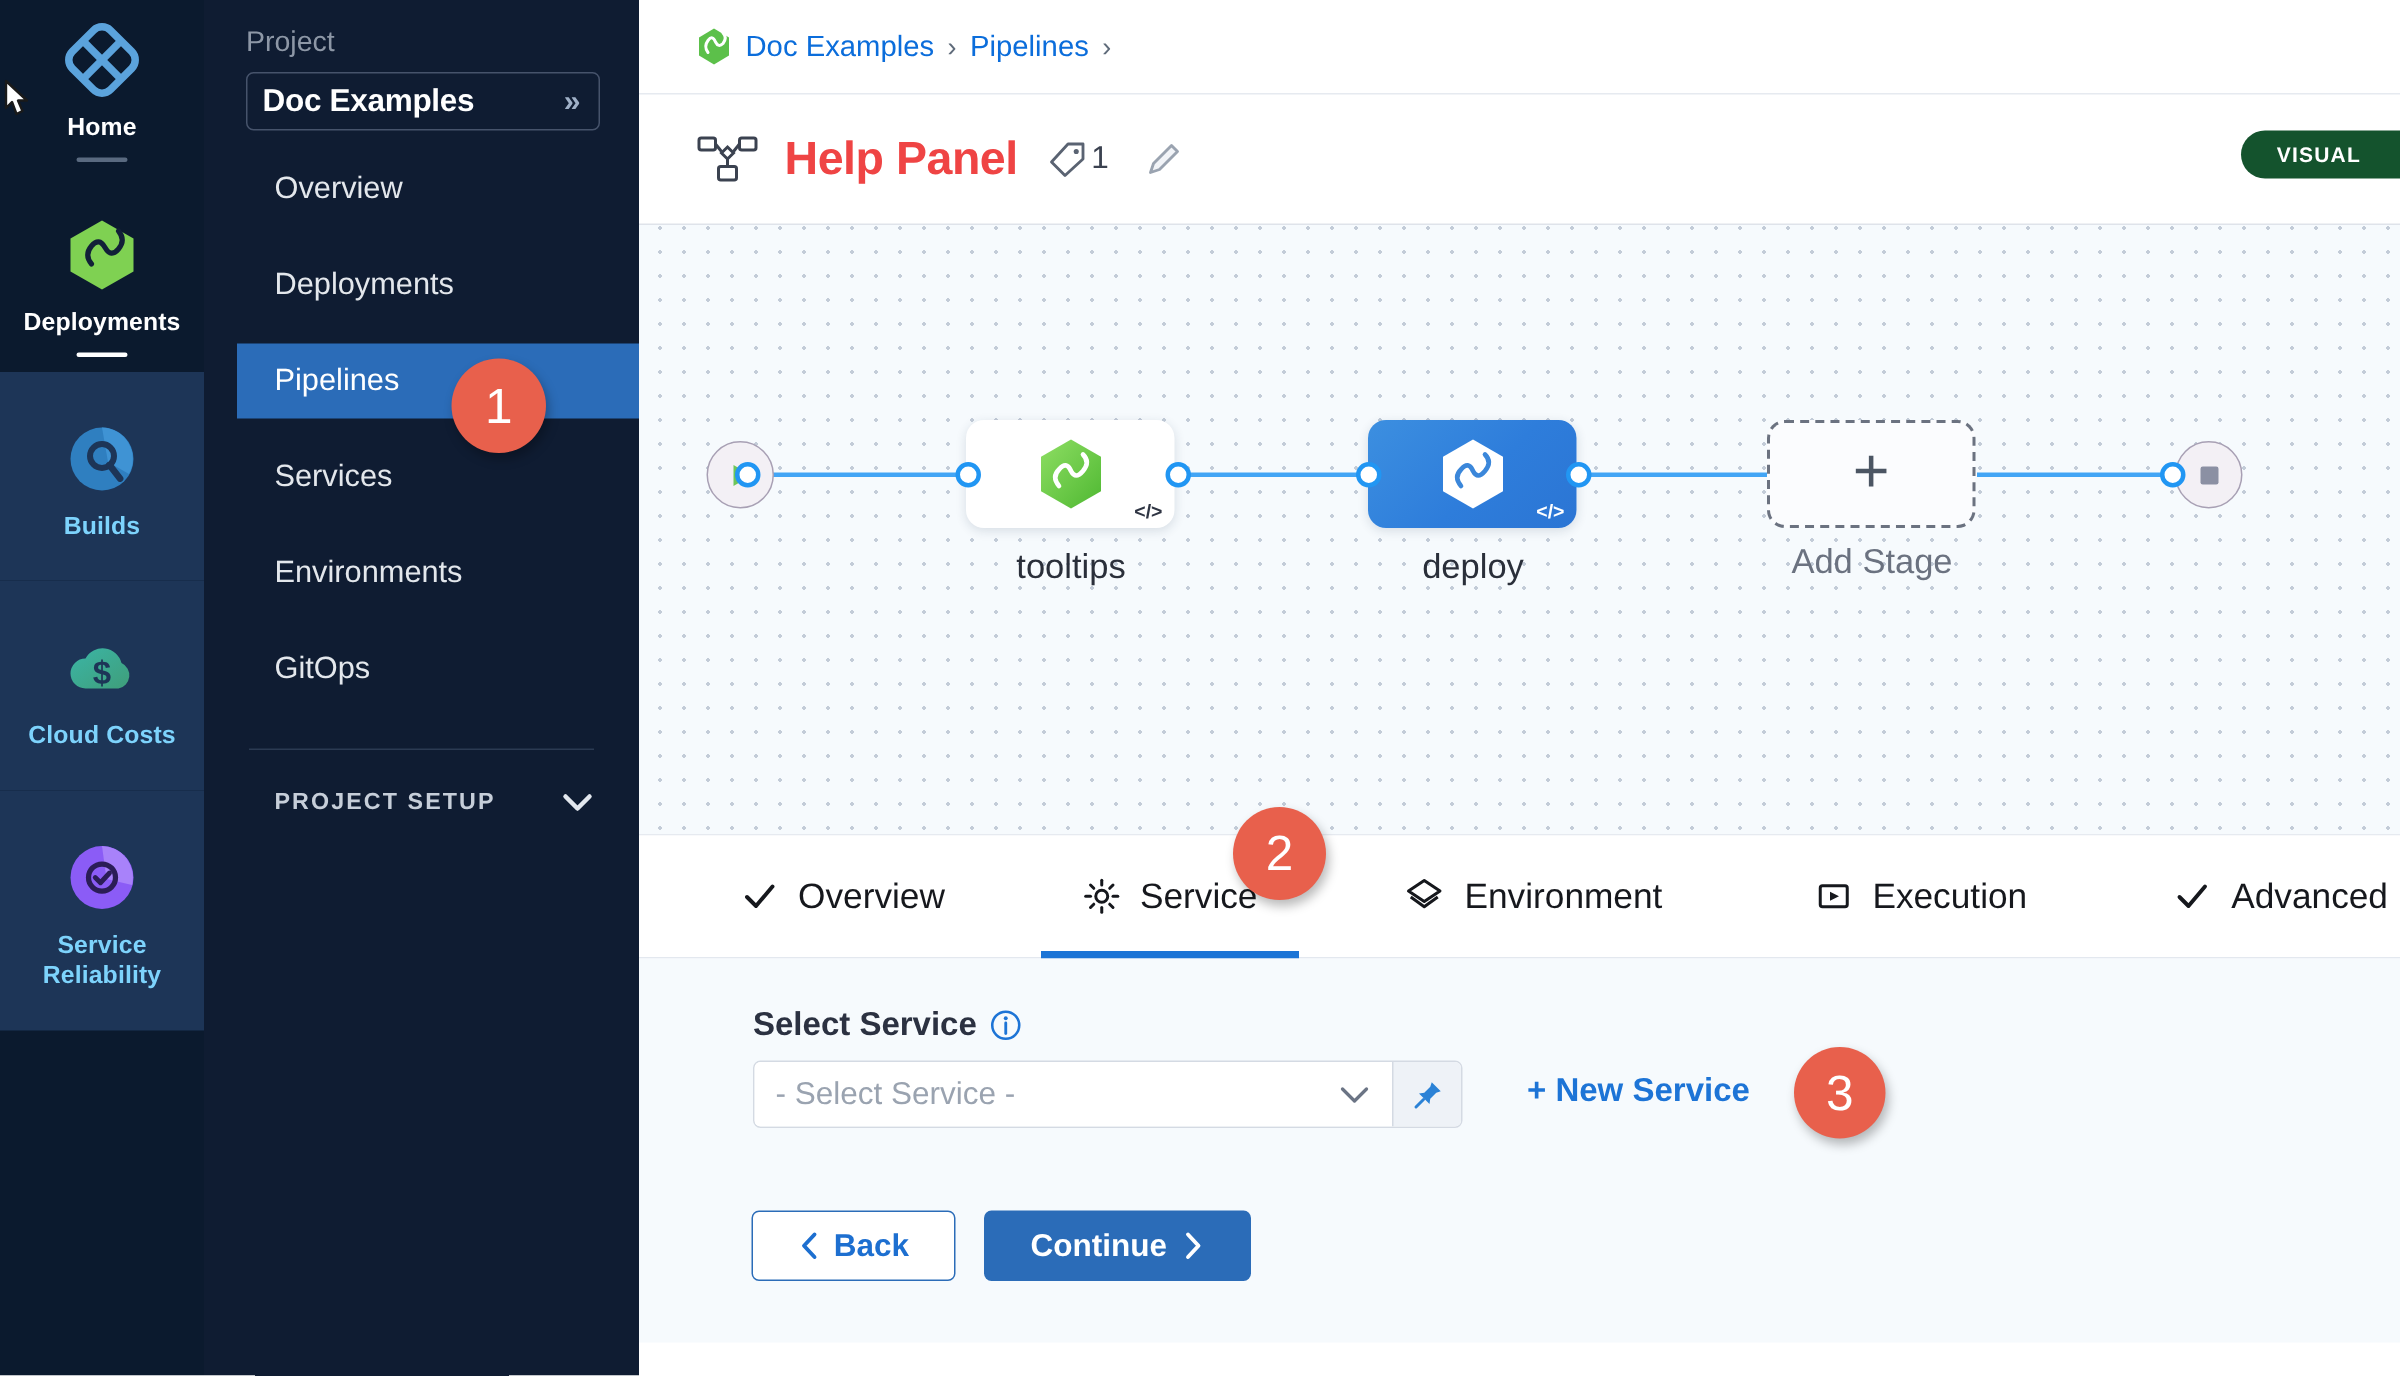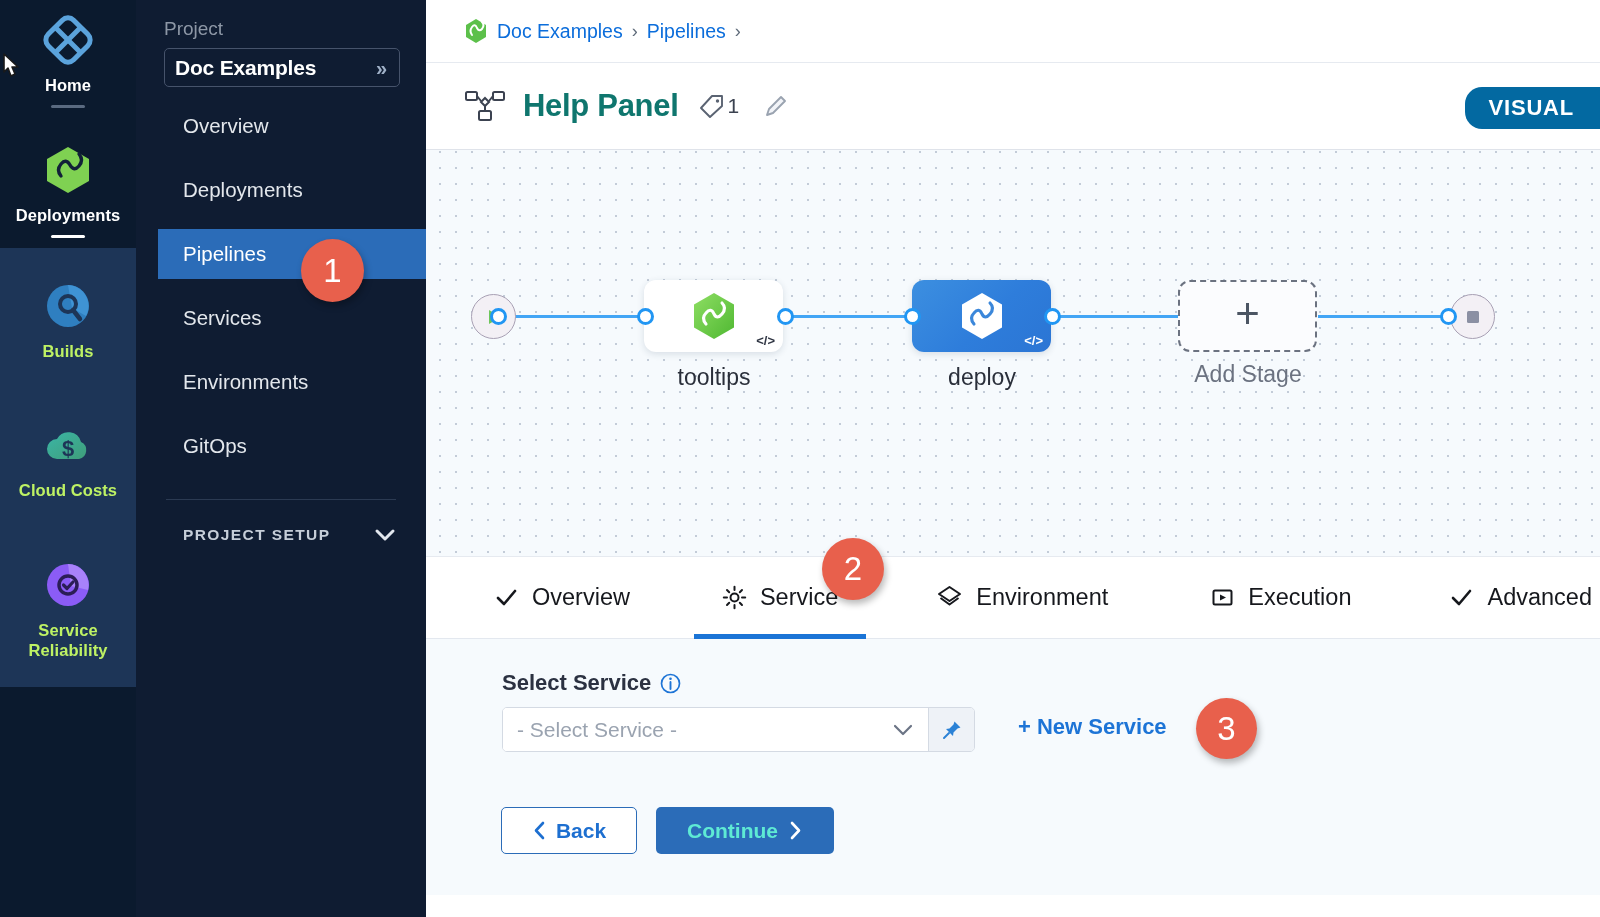--- a/index.html
+++ b/index.html
@@ -23,21 +23,21 @@
     display: flex; flex-direction: column;
     align-items: center; justify-content: center;
     padding: 14px 0 10px 0;
     cursor: pointer;
     position: relative;
   }
   .rail-item .rail-label {
     margin-top: 10px;
     font-size: 16.5px;
     font-weight: bold;
-    color: #bef264;
+    color: #7dd3fc;
     text-align: center;
     line-height: 1.2;
     letter-spacing: .1px;
   }
   .rail-item.dark { background: #0b1a2e; }
   .rail-item.lighter { background: #1d3557; }
   .rail-item.active .rail-label { color: #ffffff; }
   .rail-underline {
     width: 34px; height: 3px; background: #5a6a80;
     margin-top: 9px; border-radius: 2px;
@@ -107,27 +107,27 @@
     display: flex; align-items: center; padding-left: 44px;
     clip-path: polygon(28px 0, 100% 0, 100% 100%, 0 100%);
   }
 
   #title-bar {
     height: 88px; border-top: 1px solid #e6eaf0; border-bottom: 1px solid #dfe3ea;
     display: flex; align-items: center; padding-left: 38px; background: #fff;
     position: relative;
   }
   #pipeline-glyph { width: 42px; height: 34px; margin-right: 17px; }
-  #page-title { font-size: 31px; font-weight: bold; color: #0f766e; letter-spacing: -.3px; }
+  #page-title { font-size: 31px; font-weight: bold; color: #ef4444; letter-spacing: -.3px; }
   #tag-group { display: flex; align-items: center; margin-left: 19px; gap: 3px; }
   #tag-count { font-size: 21px; color: #3b4250; }
   #edit-pencil { margin-left: 23px; cursor: pointer; }
   #visual-badge {
     position: absolute; right: 0px; top: 24px;
-    background: #0369a1; color: #fff; font-size: 22px; font-weight: bold;
+    background: #14532d; color: #fff; font-size: 14px; font-weight: bold;
     letter-spacing: .8px; border-radius: 17px 0 0 17px; padding: 8px 26px 8px 24px;
     cursor: pointer;
   }
 
   
   #canvas {
     height: 407px; position: relative;
     background-color: #f6fafd;
     background-image: radial-gradient(#c3ccd8 1.1px, transparent 1.2px);
     background-size: 16px 16px;
@@ -215,21 +215,21 @@
   }
   #btn-back {
     position: absolute; left: 501px; top: 807px;
     width: 136px; height: 47px; border: 1.5px solid #2b6cb8; border-radius: 5px;
     background: #fff; color: #1d6fd0; font-size: 21px; font-weight: bold;
     display: flex; align-items: center; justify-content: center; gap: 9px; cursor: pointer;
   }
   #btn-continue {
     position: absolute; left: 656px; top: 807px;
     width: 178px; height: 47px; border-radius: 5px;
-    background: #2b6cb8; color: #5eead4; font-size: 21px; font-weight: bold;
+    background: #2b6cb8; color: #ffffff; font-size: 21px; font-weight: bold;
     display: flex; align-items: center; justify-content: center; gap: 10px; cursor: pointer;
   }
 
   
   .callout {
     position: absolute; border-radius: 50%; background: #e8604c;
     color: #fff; display: flex; align-items: center; justify-content: center;
     font-size: 33px; font-weight: 500;
     box-shadow: 2px 4px 7px rgba(0,0,0,.28);
     z-index: 60;

